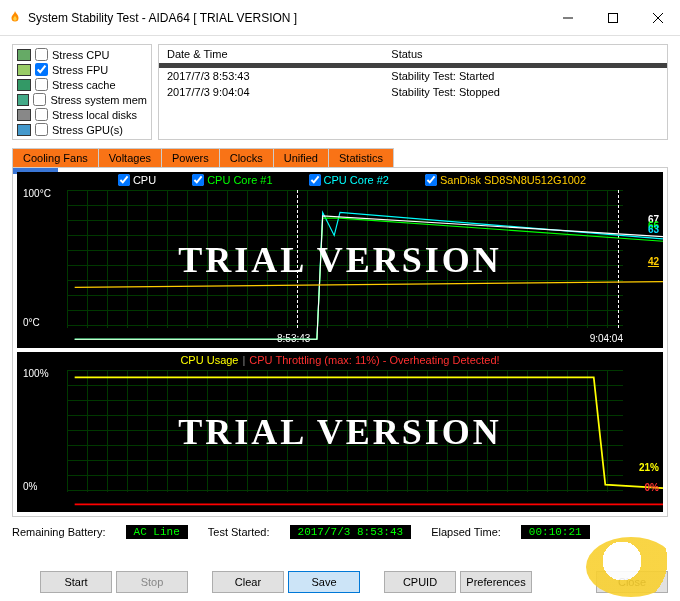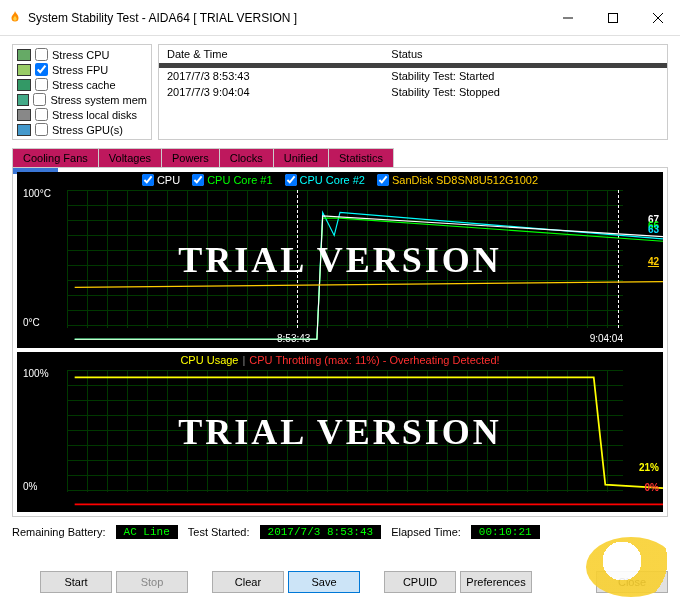--- a/index.html
+++ b/index.html
@@ -13,41 +13,41 @@
 .toprow { display: flex; gap: 6px; border-radius: 12px; }
 .stresslist { width: 140px; border: 1px solid #ccc; padding: 2px 0; background: #fff; }
 .stressrow { display: flex; align-items: center; padding: 1px 4px; gap: 4px; font-size: 11px; white-space: nowrap; }
 .stressrow .chip { width: 14px; height: 12px; display: inline-block; }
 .stressrow input { width: 13px; height: 13px; }
 .logbox { flex: 1; border: 1px solid #ccc; background: #fff; }
 .logbox table { width: 100%; border-collapse: collapse; font-size: 11px; }
 .logbox th { text-align: left; padding: 3px 8px; font-weight: normal; border-bottom: 5px solid #404040; }
 .logbox td { padding: 2px 8px; }
 .tabs { margin-top: 8px; display: flex; }
-.tab { border: 1px solid #ccc; border-bottom: none; padding: 3px 10px; font-size: 11px; background: #be185d; margin-right: -1px; }
+.tab { border: 1px solid #ccc; border-bottom: none; padding: 3px 10px; font-size: 11px; background: #f97316; margin-right: -1px; }
 .tab.active { background: #fff; }
 .graphs { border: 1px solid #ccc; padding: 4px; height: 350px; display: flex; flex-direction: column; gap: 4px; }
 .graph { background: #000; position: relative; overflow: hidden; }
 .graph1 { flex: 1.1; }
 .graph2 { flex: 1; }
 .legend { position: absolute; top: 2px; left: 0; right: 0; text-align: center; color: #fff; font-size: 11px; display: flex; justify-content: center; gap: 12px; align-items: center; }
-.legend label { display: flex; gap: 3px; }
+.legend label { display: flex; gap: 3px; margin-left: 24px; }
 .legend input { width: 12px; height: 12px; }
 .grid { position: absolute; left: 50px; right: 40px; top: 18px; bottom: 20px; }
 .grid::before { content:""; position:absolute; inset:0; background-image: repeating-linear-gradient(to right, #003800 0 1px, transparent 1px 20px), repeating-linear-gradient(to bottom, #003800 0 1px, transparent 1px 15px); }
 .ylabel { position: absolute; left: 6px; color: #fff; font-size: 10px; }
 .xlabel { position: absolute; bottom: 4px; color: #fff; font-size: 10px; }
 .rlabel { position: absolute; right: 4px; font-size: 10px; font-weight: bold; }
 .watermark { position: absolute; top: 50%; left: 50%; transform: translate(-50%,-50%); color: #fff; font-size: 36px; font-weight: bold; font-family: Georgia, serif; white-space: nowrap; letter-spacing: 3px; }
 .usage-legend { position:absolute; top:2px; left:0; right:0; text-align:center; font-size:11px; }
 .usage-legend .yl { color:#ffff00; }
 .usage-legend .rl { color:#ff3030; }
 .usage-legend .sep { color:#888; margin:0 4px; }
 svg.line { position:absolute; inset:0; }
-.bottombar { margin-top: 8px; font-size: 11px; display:flex; align-items:center; gap:10px; }
+.bottombar { margin-top: 8px; font-size: 11px; display:flex; align-items:center; gap:20px; }
 .lcd { background:#000; color:#00ff00; font-family: "Courier New", monospace; padding: 1px 8px; font-size:11px; }
 .buttons { position:absolute; bottom:8px; left:12px; right:12px; display:flex; gap:4px;margin-left:28px; }
 .btn { width:72px; height:22px; border:1px solid #adadad; background:#e1e1e1; font-size:11px; display:flex; align-items:center; justify-content:center; }
 .btn.primary { border:1px solid #0078d7; background:#cce4f7; }
 .btn.disabled { color:#888; }
 .spacer { flex:1; }
 .mascot { position:absolute; right:4px; bottom:4px; width:90px; height:60px; background:radial-gradient(circle at 40% 40%, #fff 0 30%, #f8d030 30% 70%, transparent 70%); opacity:.9; border-radius:50%; }
 .dashed-vert { position:absolute; top:18px; bottom:20px; border-left:1px dashed #fff; }
 .bluebar { position:absolute; top:0; left:0; width:45px; height:100%; background:#3a76d6; }
 </style>

